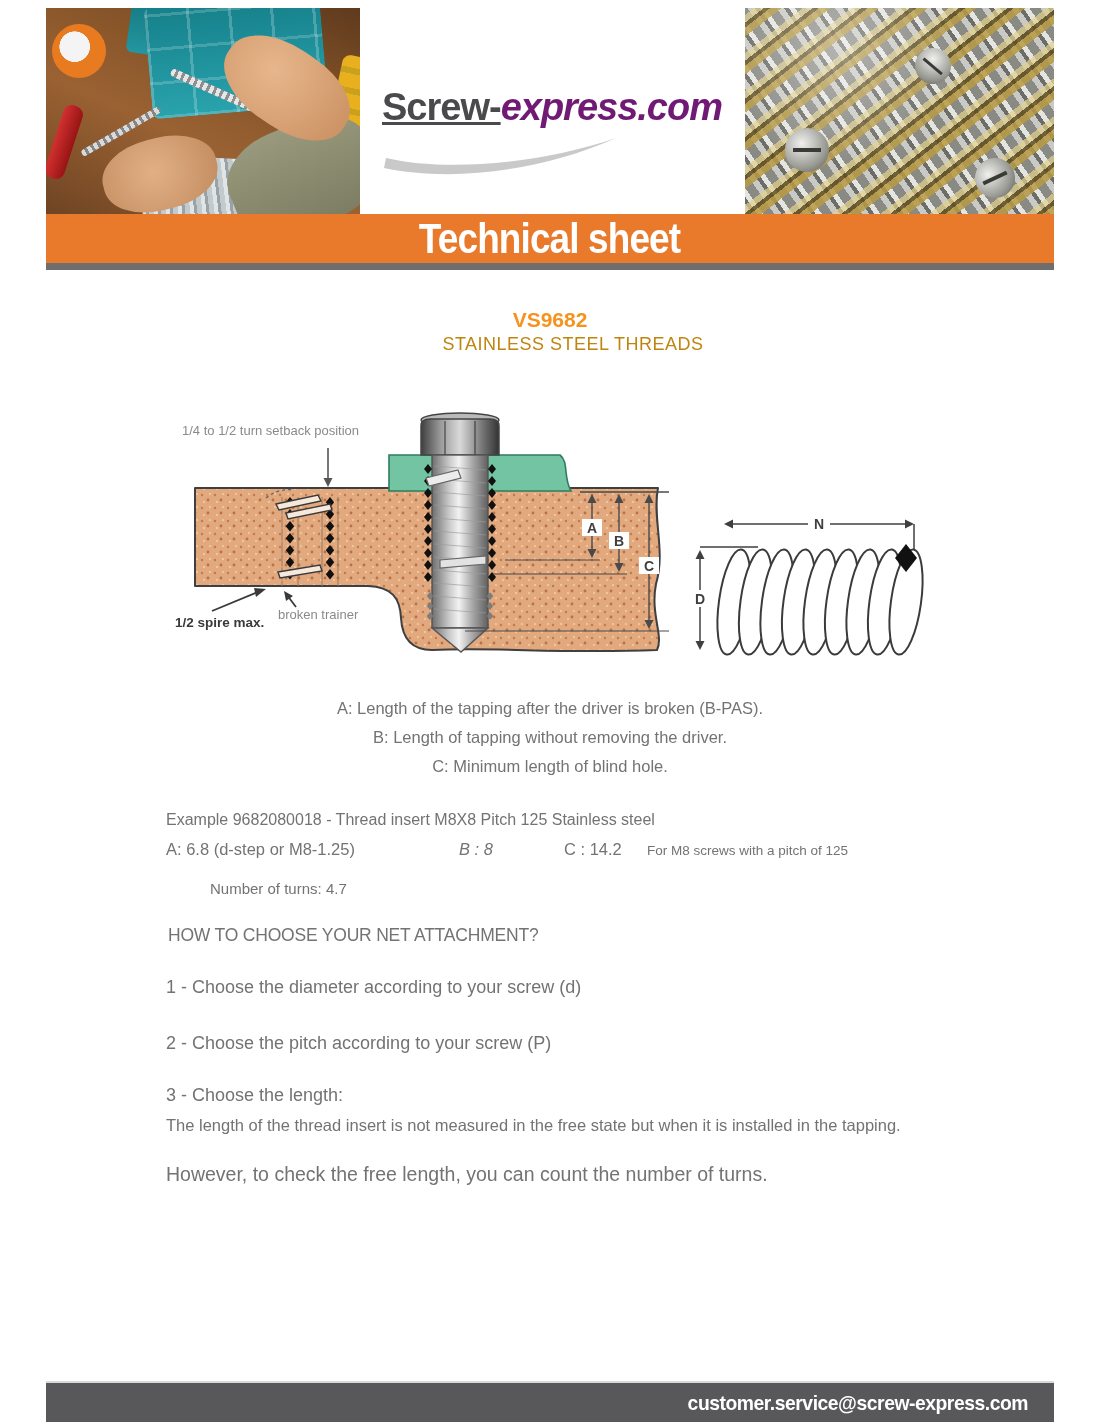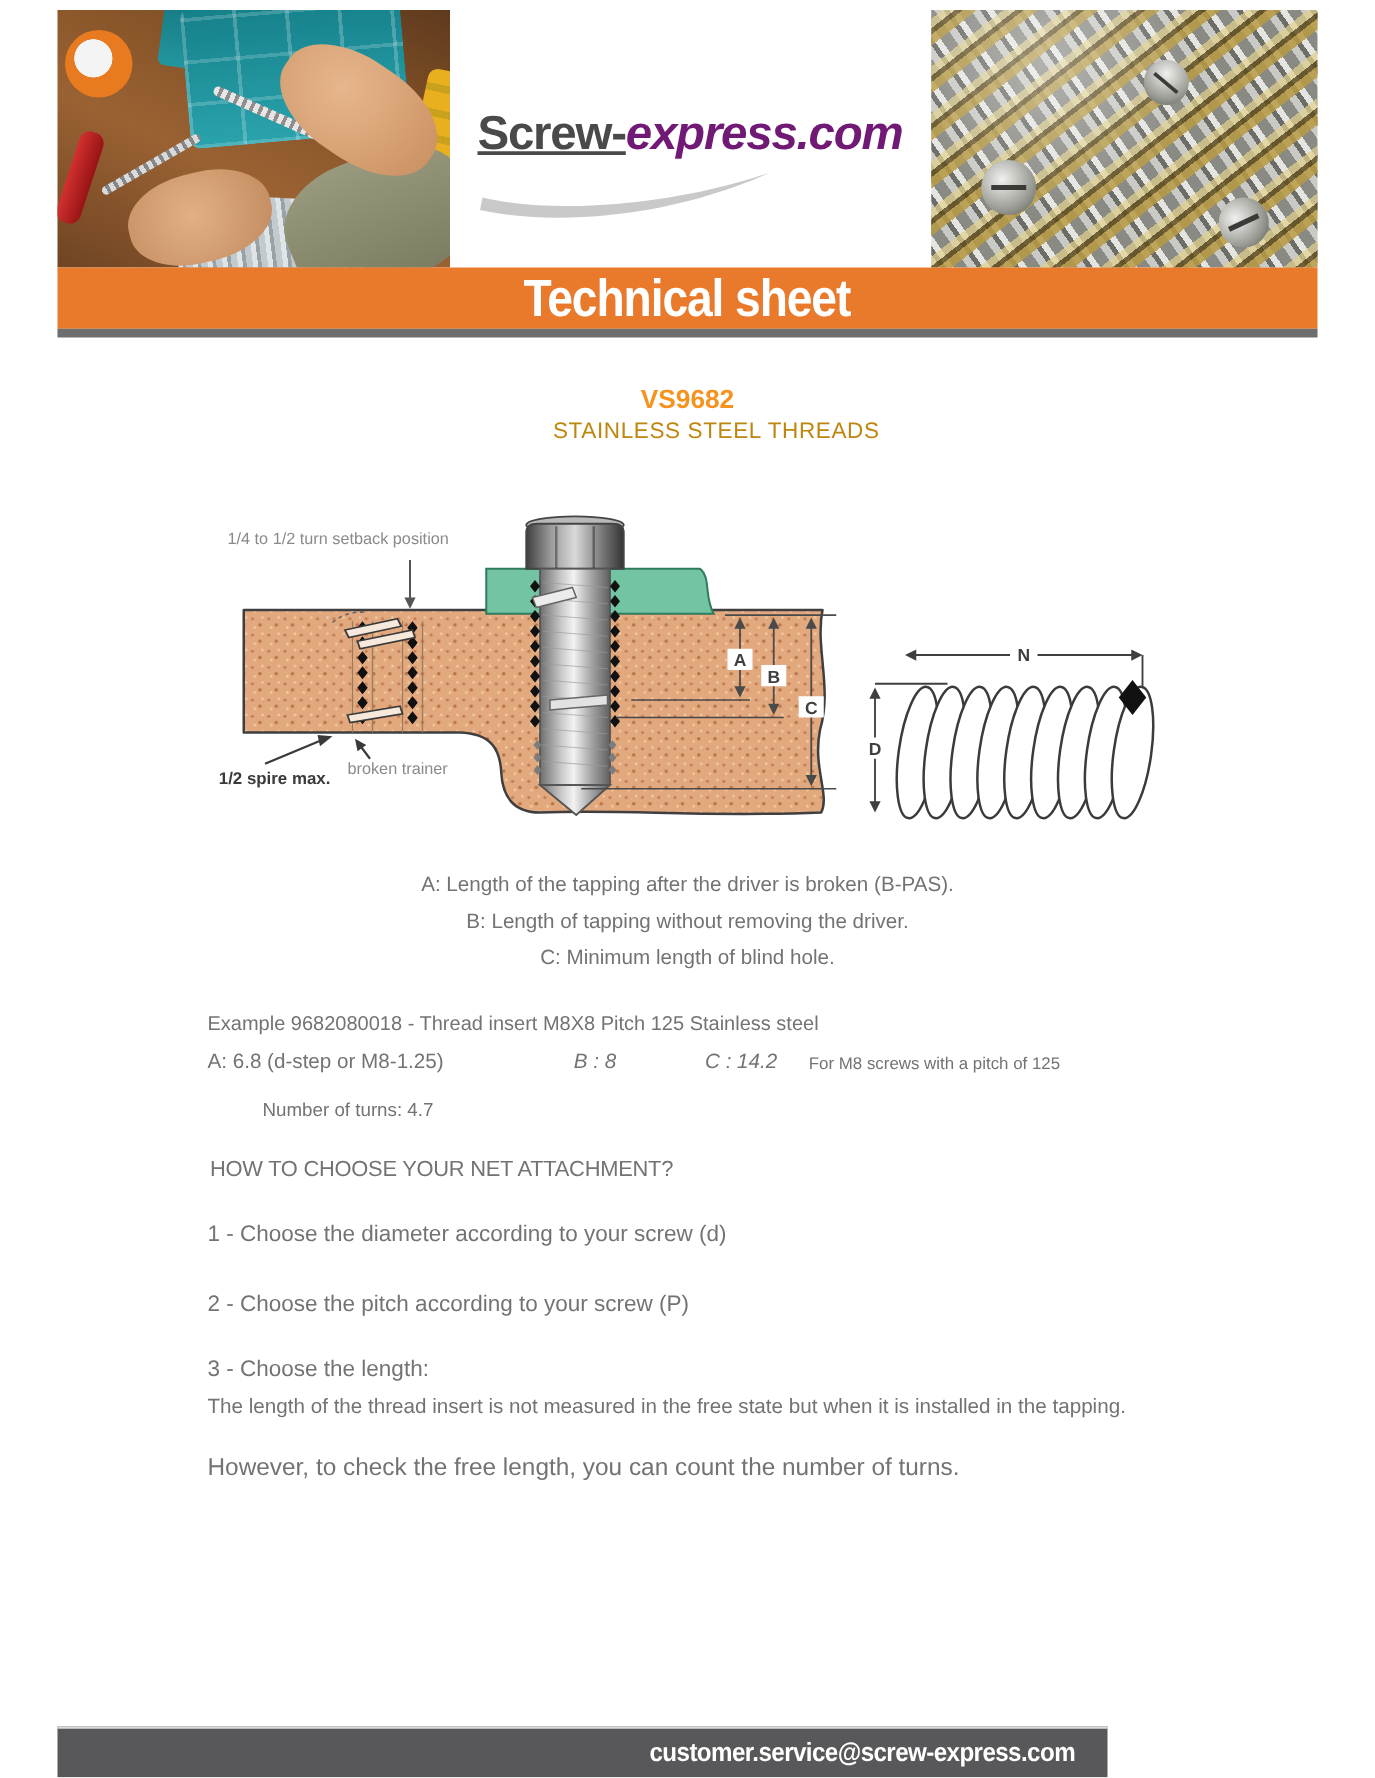--- a/index.html
+++ b/index.html
@@ -71,32 +71,32 @@
   .note-gray{font-size:13px;fill:#8a8a8a;}
   .note-dark{font-size:13.5px;font-weight:bold;fill:#3a3a3a;}
   
   .blue{color:#737373;}
   .abc{position:absolute;left:0;top:694px;width:1100px;text-align:center;
     font-size:16.5px;line-height:29px;}
   .ex-heading{position:absolute;left:166px;top:811px;font-size:16px;}
   .ex-row{position:absolute;left:166px;top:840px;width:780px;height:24px;}
   .ex-a{position:absolute;left:0;top:0;font-size:16.5px;}
   .ex-b{position:absolute;left:293px;top:0;font-size:16.5px;font-style:italic;}
-  .ex-c{position:absolute;left:398px;top:0;font-size:16.5px;font-style:italic;}
+  .ex-c{position:absolute;left:398px;top:0;font-size:16.5px;}
   .ex-note{position:absolute;left:481px;top:3px;font-size:13.5px;}
   .ex-turns{position:absolute;left:166px;top:880px;font-size:15px;margin-left:44px;}
   .howto-heading{position:absolute;left:168px;top:925px;font-size:17.5px;letter-spacing:-.2px;}
   .step{position:absolute;left:166px;font-size:18px;}
   .step1{top:977px;} .step2{top:1033px;} .step3{top:1085px;}
   .para{position:absolute;left:166px;}
   .para1{top:1111px;width:785px;font-size:16.5px;line-height:29px;}
   .para2{top:1163px;font-size:19.5px;}
   .para3{top:1220px;width:700px;font-size:16.5px;line-height:27px;}
   
-  .footer{position:absolute;left:46px;top:1381px;width:840px;height:41px;background:#58585a;
+  .footer{position:absolute;left:46px;top:1381px;width:1008px;height:41px;background:#58585a;
     border-top:2px solid #d9d9d9;box-sizing:border-box;display:flex;align-items:center;justify-content:flex-end;}
   .footer span{color:#fff;font-size:21px;font-weight:bold;transform:scaleX(.92);transform-origin:right;
     margin-right:26px;letter-spacing:-.5px;}
 </style>
 </head>
 <body>
 
 <div class="page">
 
   <header class="header">

